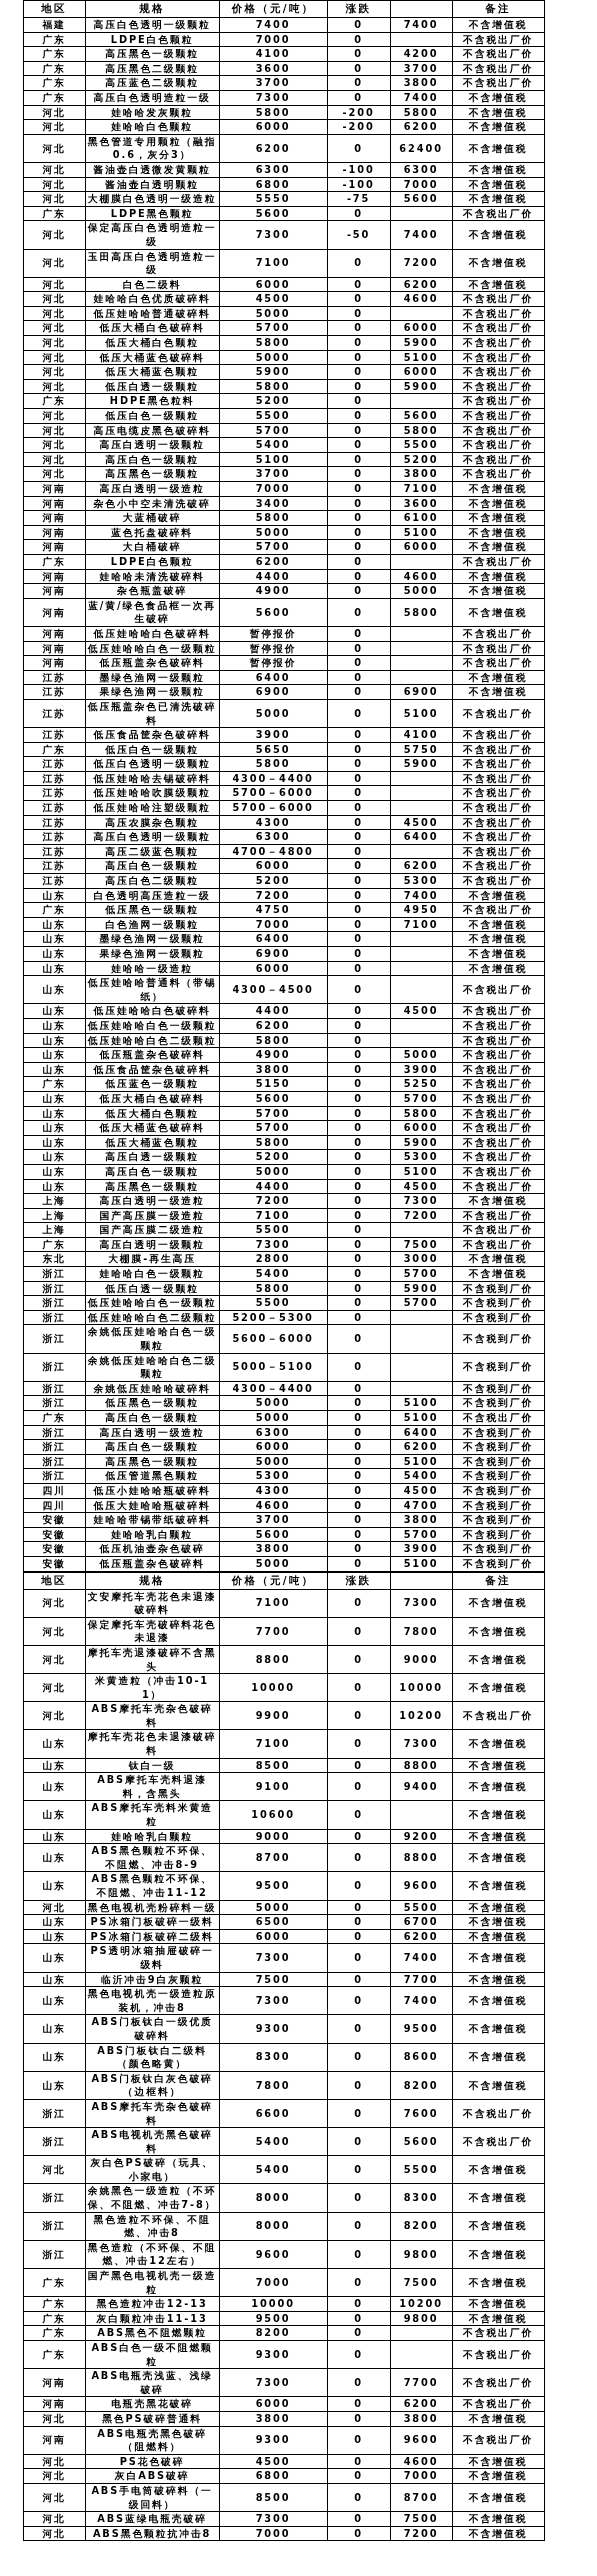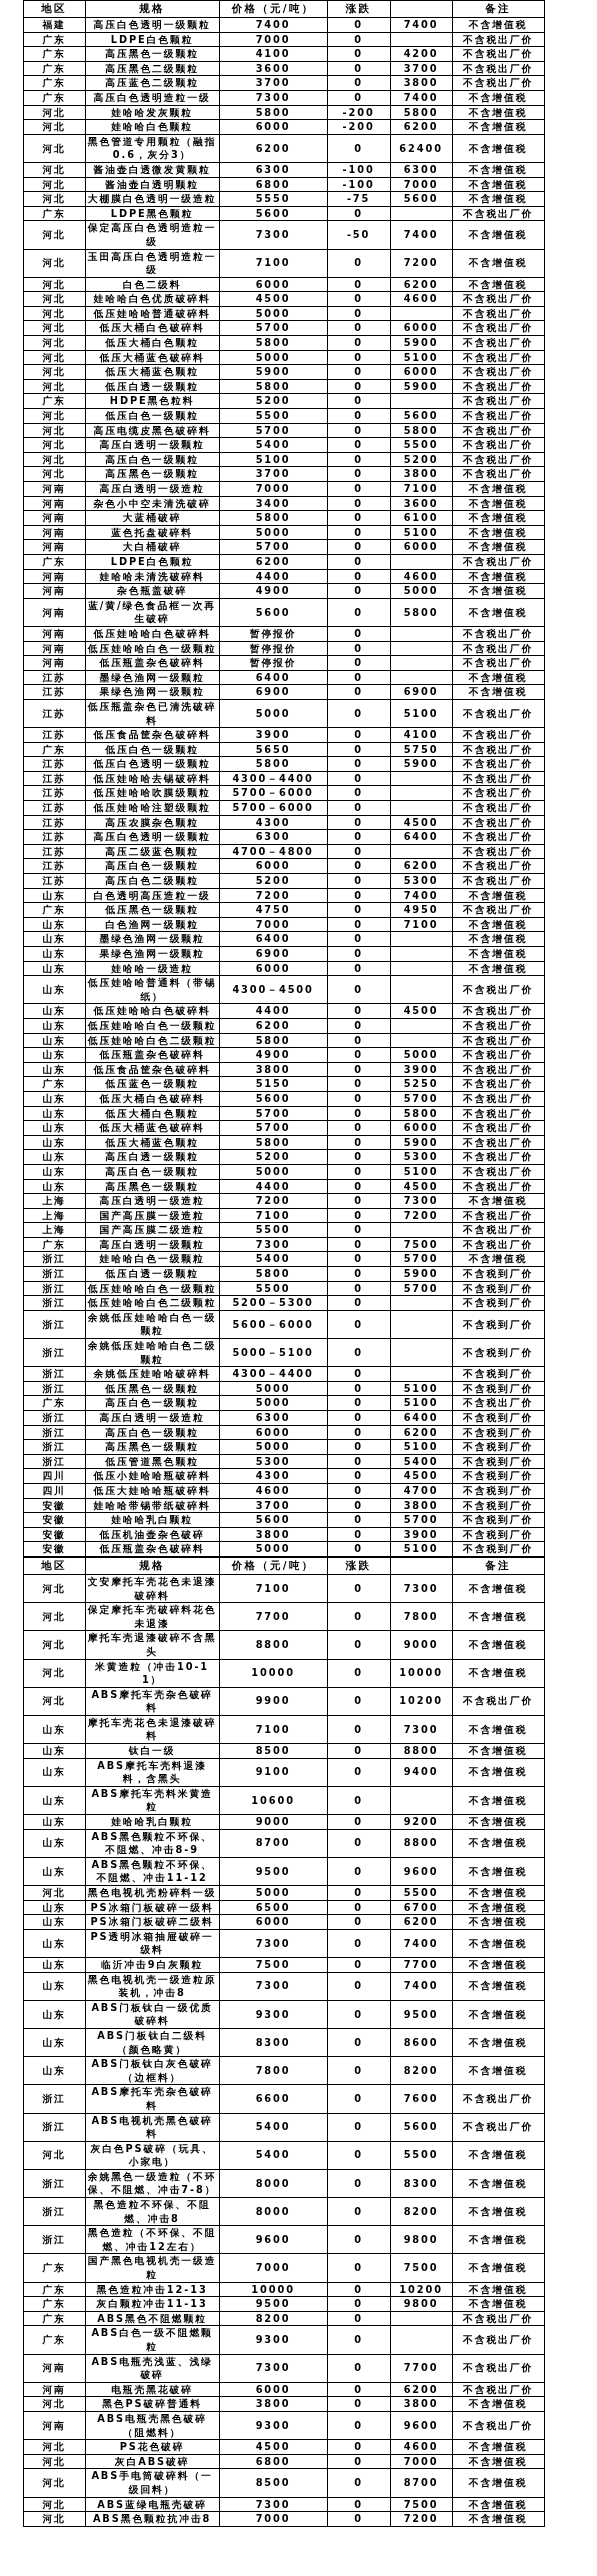--- a/index.html
+++ b/index.html
@@ -698,20 +698,28 @@
           </tr>
           <tr>
             <td>广东</td>
             <td>高压白透明一级颗粒</td>
             <td>7300</td>
             <td>0</td>
             <td>7500</td>
             <td>不含税出厂价</td>
           </tr>
           <tr>
+            <td>东北</td>
+            <td>大棚膜-再生高压</td>
+            <td>2800</td>
+            <td>0</td>
+            <td>3000</td>
+            <td>不含增值税</td>
+          </tr>
+          <tr>
             <td>浙江</td>
             <td>娃哈哈白色一级颗粒</td>
             <td>5400</td>
             <td>0</td>
             <td>5700</td>
             <td>不含增值税</td>
           </tr>
           <tr>
             <td>浙江</td>
             <td>低压白透一级颗粒</td>

